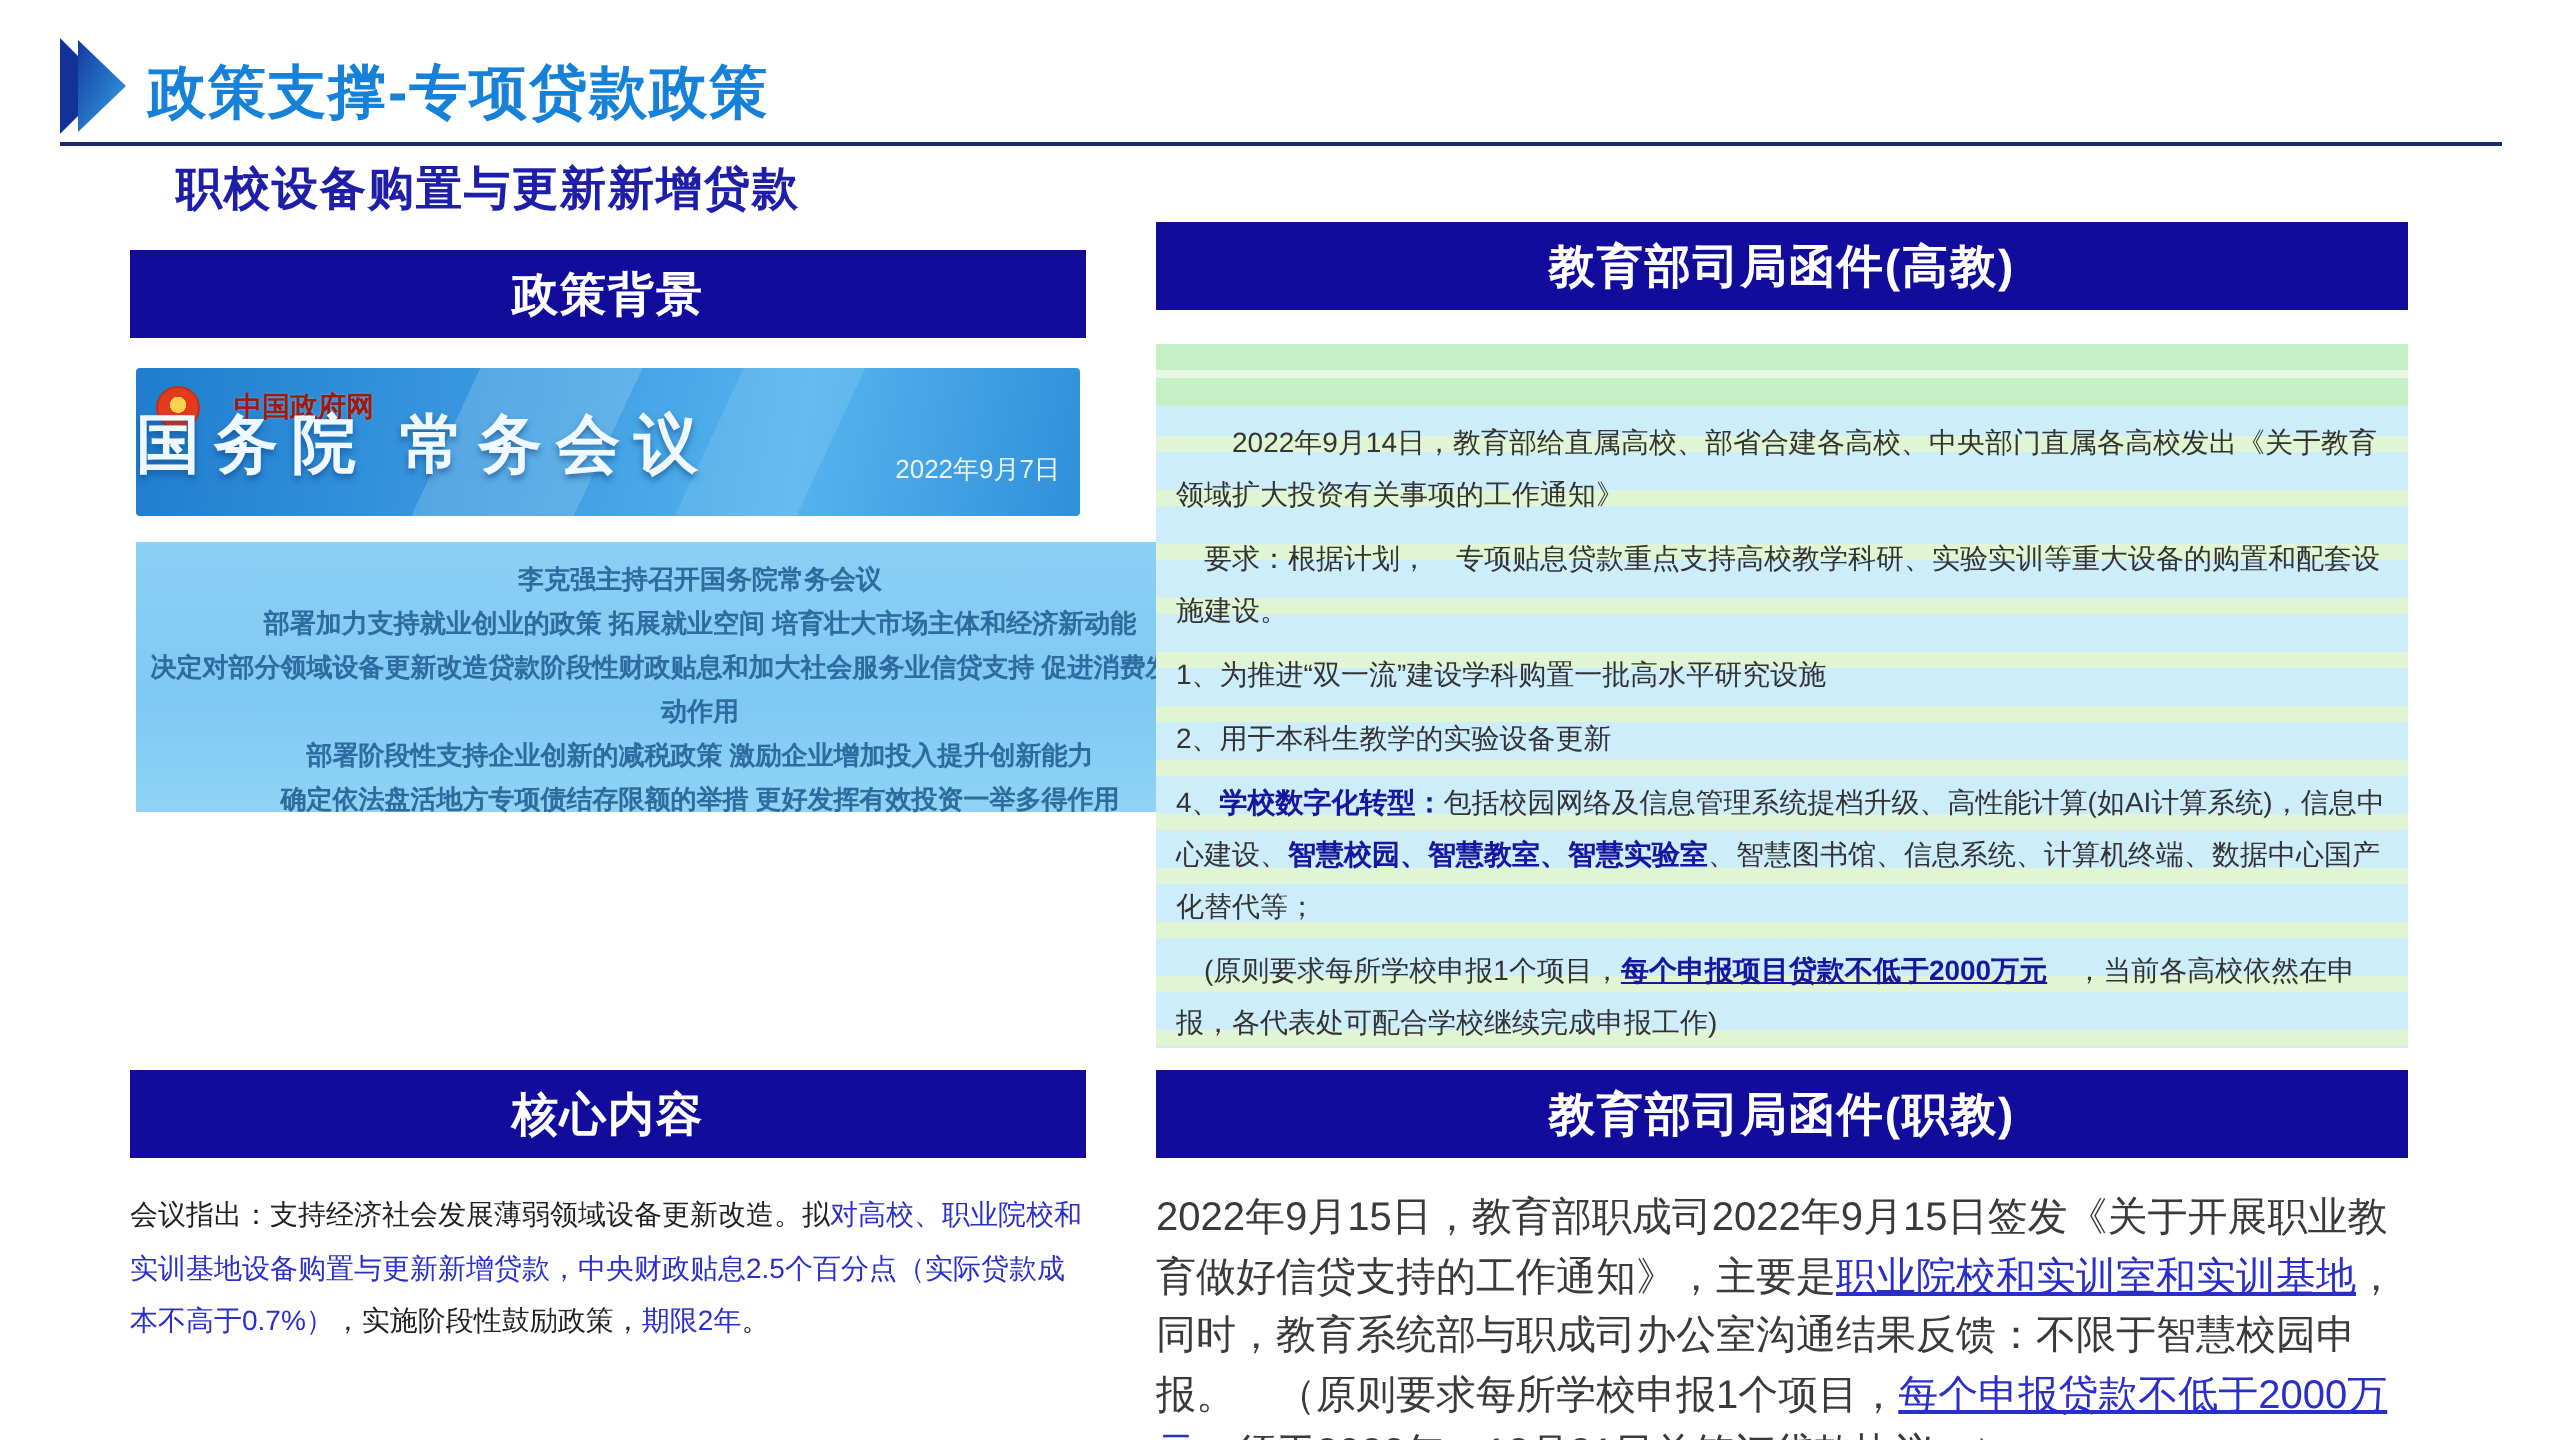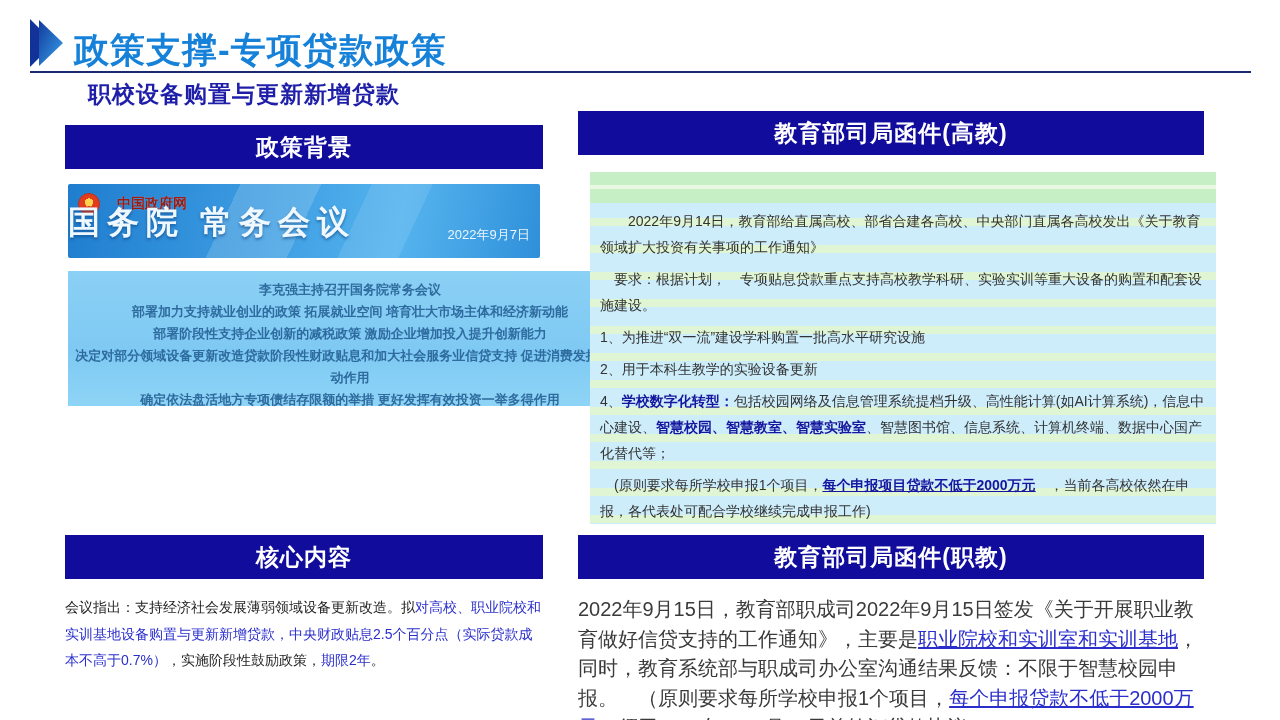--- a/index.html
+++ b/index.html
@@ -4,21 +4,21 @@
 <style>
   * { margin: 0; padding: 0; box-sizing: border-box; }
   html, body { width: 1280px; height: 720px; }
   body { font-family: "Liberation Sans", "DejaVu Sans", sans-serif; background: #ffffff; }
   .slide { position: relative; width: 1280px; height: 720px; background: #ffffff; overflow: hidden; }
 
   
   .arrow-icon { position: absolute; left: 30px; top: 19px; }
   .page-title {
     position: absolute; left: 74px; top: 27px;
-    font-size: 35px; font-weight: bold; color: #1581d8; letter-spacing: 1px;
+    font-size: 29px; font-weight: bold; color: #1581d8; letter-spacing: 1px;
   }
   .divider { position: absolute; left: 30px; top: 71px; width: 1221px; height: 2px; background: #1b2a6e; }
   .page-subtitle {
     position: absolute; left: 88px; top: 79px;
     font-size: 23px; font-weight: bold; color: #1e1ea8; letter-spacing: 1px;
   }
 
   
   .bar {
     position: absolute; height: 44px; background: #120c9c; color: #ffffff;
@@ -68,21 +68,21 @@
     font-size: 14px; line-height: 26.5px; color: #1f1f1f;
   }
 
   
   .notice-body {
     position: absolute; left: 578px; top: 172px; width: 626px; height: 352px;
     background:
       linear-gradient(180deg, #c7efc5 0 13px, #e9f8e2 13px 17px, #c7efc5 17px 31px, rgba(0,0,0,0) 31px),
       repeating-linear-gradient(180deg, #cdedfa 0 19px, #e0f5d4 19px 27px);
     padding: 36px 10px 6px 10px;
-    font-size: 14px; line-height: 26px; color: #333333; margin-left: 12px;
+    font-size: 14px; line-height: 26px; color: #333333;
   }
   .notice-body p { margin-bottom: 6px; }
   .indent-2 { text-indent: 2em; }
   .indent-1 { text-indent: 1em; }
 
   .voc-text {
     position: absolute; left: 578px; top: 595px; width: 628px;
     font-size: 20px; line-height: 29.5px; color: #3a3a3a;
   }
 
@@ -120,22 +120,22 @@
       <span class="banner-emblem">★</span>
       <span class="banner-logo-text">中国政府网</span>
     </div>
     <div class="banner-title">国务院 常务会议</div>
     <div class="banner-date">2022年9月7日</div>
   </div>
 
   <div class="meeting-box">
     <div>李克强主持召开国务院常务会议</div>
     <div>部署加力支持就业创业的政策 拓展就业空间 培育壮大市场主体和经济新动能</div>
+    <div>决定对部分领域设备更新改造贷款阶段性财政贴息和加大社会服务业信贷支持 促进消费发挥主拉动作用</div>
     <div>部署阶段性支持企业创新的减税政策 激励企业增加投入提升创新能力</div>
-    <div>决定对部分领域设备更新改造贷款阶段性财政贴息和加大社会服务业信贷支持 促进消费发挥主拉动作用</div>
     <div>确定依法盘活地方专项债结存限额的举措 更好发挥有效投资一举多得作用</div>
   </div>
 
   <div class="bar bar-left" style="top:535px;">
     <span>核心内容</span>
   </div>
 
   <p class="core-text"><span>会议指出：支持经济社会发展薄弱领域设备更新改造。拟</span><span class="em-blue">对高校、职业院校和实训基地设备购置与更新新增贷款，中央财政贴息2.5个百分点（实际贷款成本不高于0.7%）</span><span>，实施阶段性鼓励政策，</span><span class="em-blue">期限2年</span><span>。</span></p>
 
   <div class="bar bar-right" style="top:111px;">

